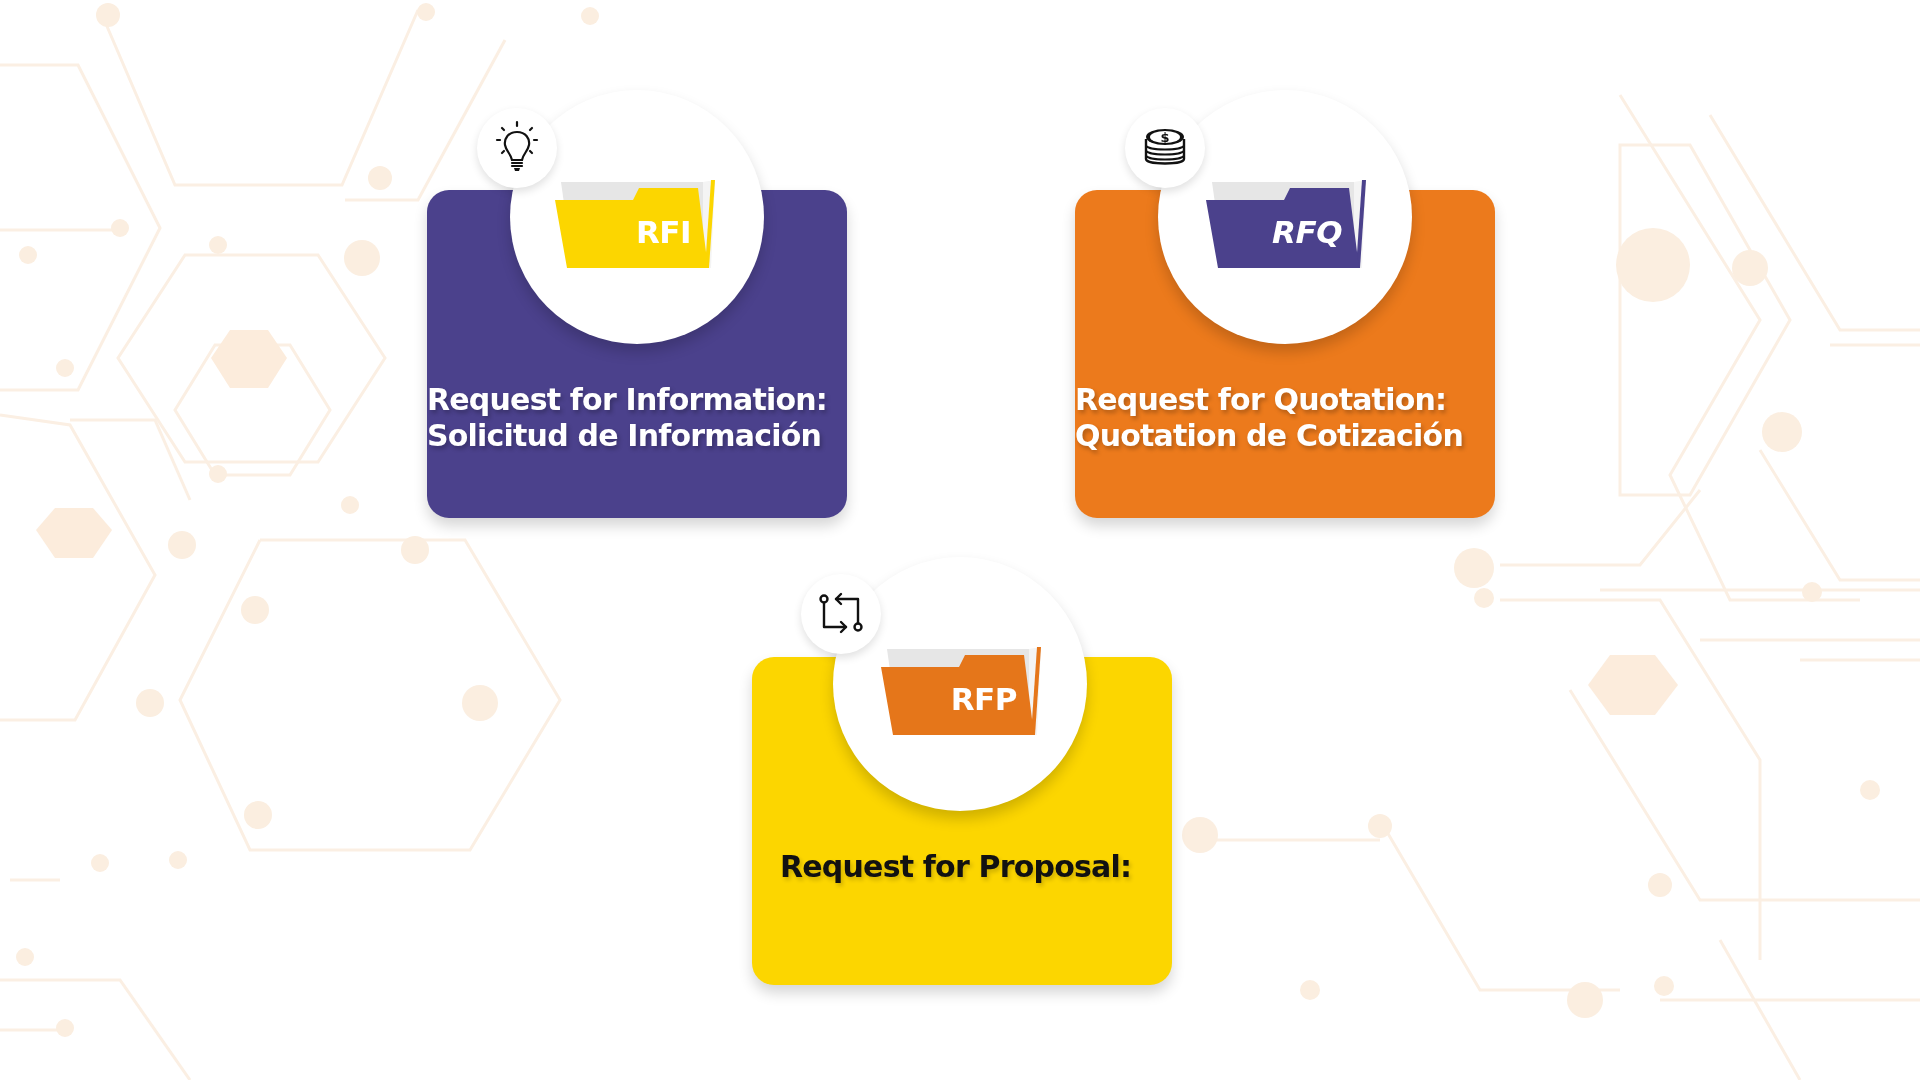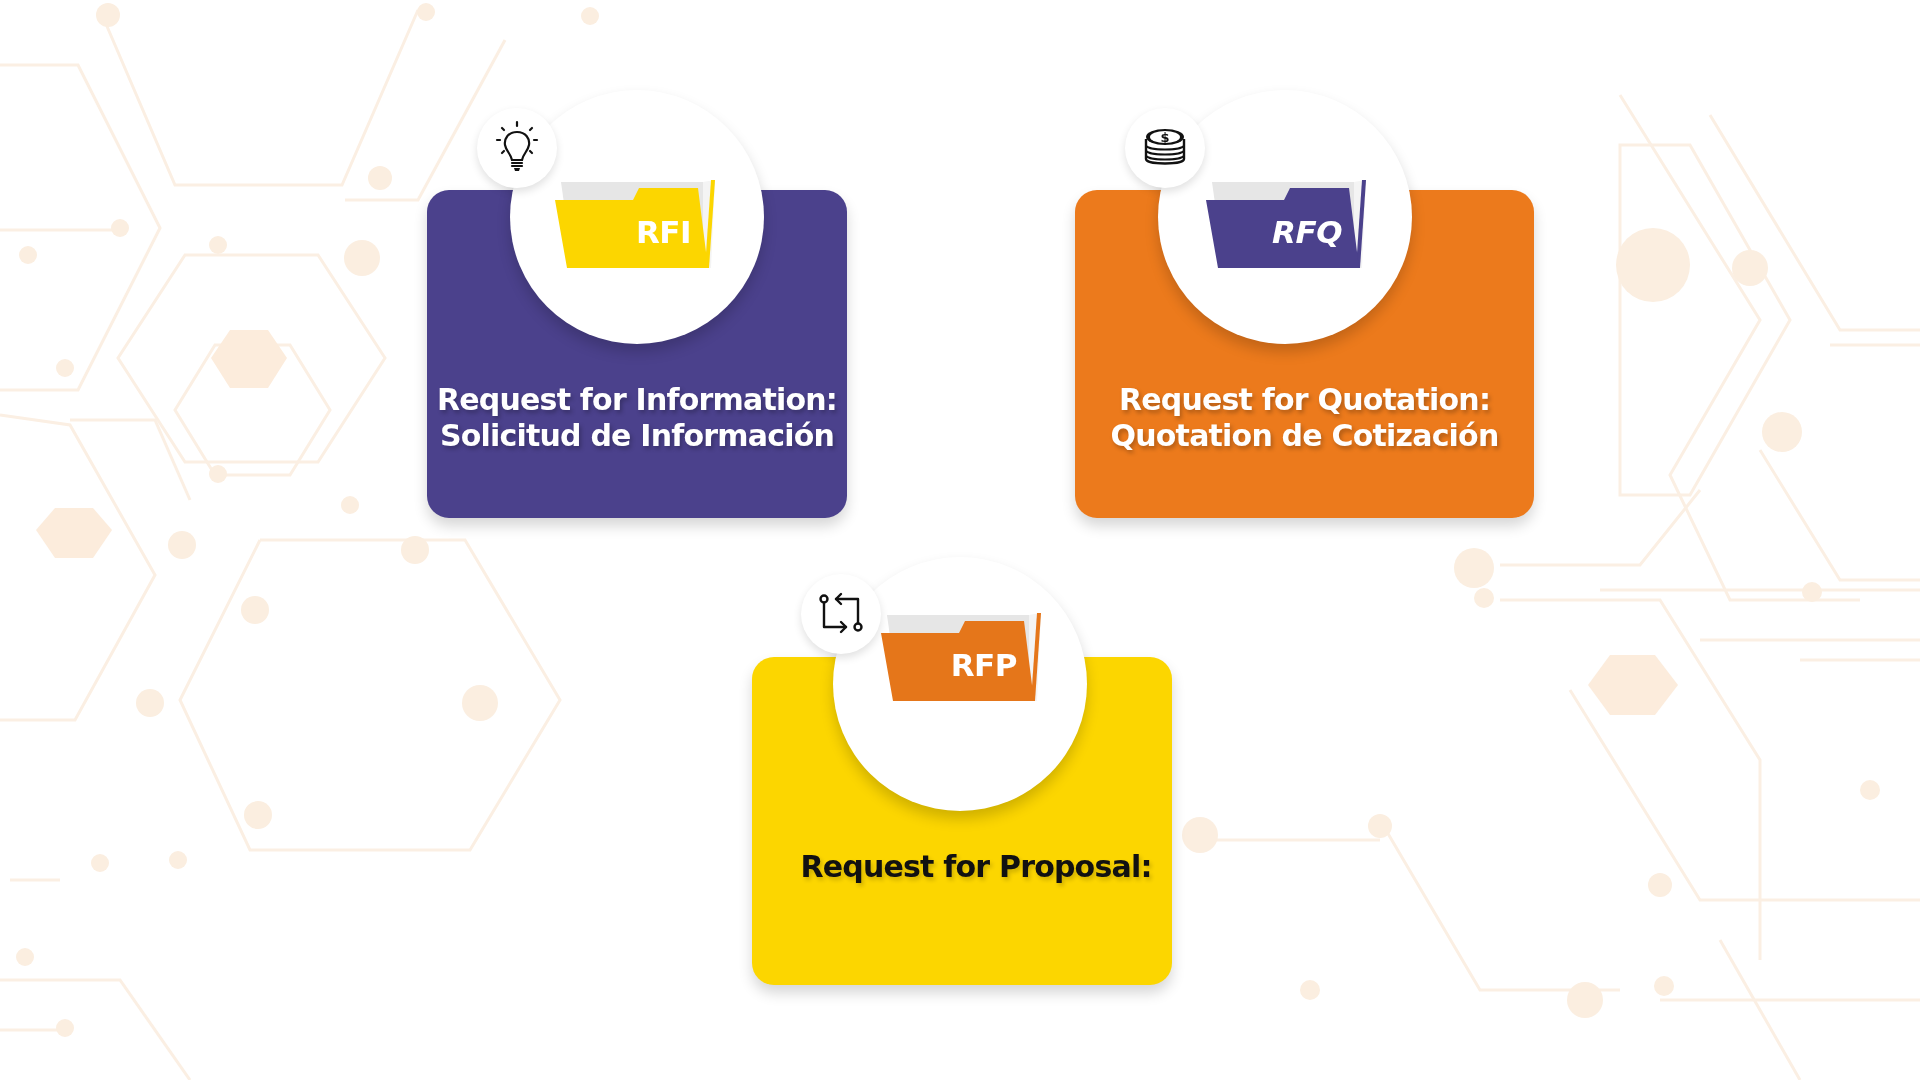--- a/index.html
+++ b/index.html
@@ -1,21 +1,21 @@
 <!DOCTYPE html>
 <html><head>
 <meta charset="utf-8">
 <style>
   html, body { margin:0; padding:0; }
   body { width:1920px; height:1080px; overflow:hidden; background:#ffffff; position:relative;
          font-family:"DejaVu Sans", "Liberation Sans", sans-serif; }
   .bg { position:absolute; left:0; top:0; width:1920px; height:1080px; }
   .card { position:absolute; width:420px; height:328px; border-radius:22px;
           box-shadow: 0 8px 14px rgba(0,0,0,0.16); }
-  .card-text { position:absolute; left:0; right:0; top:192px; text-align:center;
+  .card-text { position:absolute; left:0; right:0; top:192px; 
                font-weight:bold; font-size:30px; line-height:36px; letter-spacing:-0.8px; }
   .card-text.light { color:#ffffff; text-shadow: 2px 3px 4px rgba(0,0,0,0.25); }
   .card-text.dark { color:#111111; text-shadow: 2px 3px 4px rgba(0,0,0,0.18); padding-left: 28px; }
   .big-circle { position:absolute; width:254px; height:254px; border-radius:50%; background:#ffffff;
                 box-shadow: 0 8px 14px rgba(0,0,0,0.18); }
   .small-circle { position:absolute; width:80px; height:80px; border-radius:50%; background:#ffffff;
                   box-shadow: 0 4px 8px rgba(0,0,0,0.12); display:flex; align-items:center; justify-content:center; }
   .folder { position:absolute; width:170px; height:96px; }
   .folder-label { position:absolute; left:18px; width:120px; top:36px; text-align:right; color:#ffffff;
                   font-weight:bold; font-size:31px; letter-spacing:-0.5px; }
@@ -123,21 +123,21 @@
       <line x1="45" y1="20" x2="48" y2="20"></line>
       <line x1="13" y1="8" x2="15" y2="10"></line>
       <line x1="43" y1="8" x2="41" y2="10"></line>
       <line x1="13" y1="33" x2="15" y2="31"></line>
       <line x1="43" y1="33" x2="41" y2="31"></line>
     </g>
     <path d="M25 48 H31 L30 51 H26 Z" fill="#111"></path>
   </svg>
 </div>
 
-<div class="card" style="left:1075px; top:190px; background:#ec7a1c;padding-left:39px;">
+<div class="card" style="left:1075px; top:190px; background:#ec7a1c;">
   <div class="card-text light">
     <div>Request for Quotation:</div>
     <div>Quotation de Cotización</div>
   </div>
 </div>
 <div class="big-circle" style="left:1158px; top:90px;"></div>
 <div class="folder" style="left:1204px; top:178px;font-style:italic;">
   <svg width="170" height="96" viewBox="0 0 170 96" xmlns="http://www.w3.org/2000/svg">
     <path d="M8 4 H162 L155 90 H20 Z" fill="#e6e6e6"></path>
     <path d="M150 4 L162 2 L158 90 L150 90 Z" fill="#f4f4f4"></path>
@@ -162,21 +162,21 @@
     <text x="25" y="19" text-anchor="middle" font-family="DejaVu Sans, sans-serif" font-weight="bold" font-size="13" fill="#111">$</text>
   </svg>
 </div>
 
 <div class="card" style="left:752px; top:657px; background:#fcd600;">
   <div class="card-text dark">
     <div>Request for Proposal:</div>
   </div>
 </div>
 <div class="big-circle" style="left:833px; top:557px;"></div>
-<div class="folder" style="left:879px; top:611px;">
+<div class="folder" style="left:879px; top:645px;">
   <svg width="170" height="96" viewBox="0 0 170 96" xmlns="http://www.w3.org/2000/svg">
     <path d="M8 4 H162 L155 90 H20 Z" fill="#e6e6e6"></path>
     <path d="M150 4 L162 2 L158 90 L150 90 Z" fill="#f4f4f4"></path>
     <path d="M158 2 L162 2 L156 90 L152 90 Z" fill="#e5761a"></path>
     <path d="M2 22 H80 L86 10 H145 L155 90 H14 Z" fill="#e5761a"></path>
   </svg>
   <div class="folder-label">RFP</div>
 </div>
 <div class="small-circle" style="left:801px; top:574px;">
   <svg width="50" height="50" viewBox="0 0 50 50" xmlns="http://www.w3.org/2000/svg">

